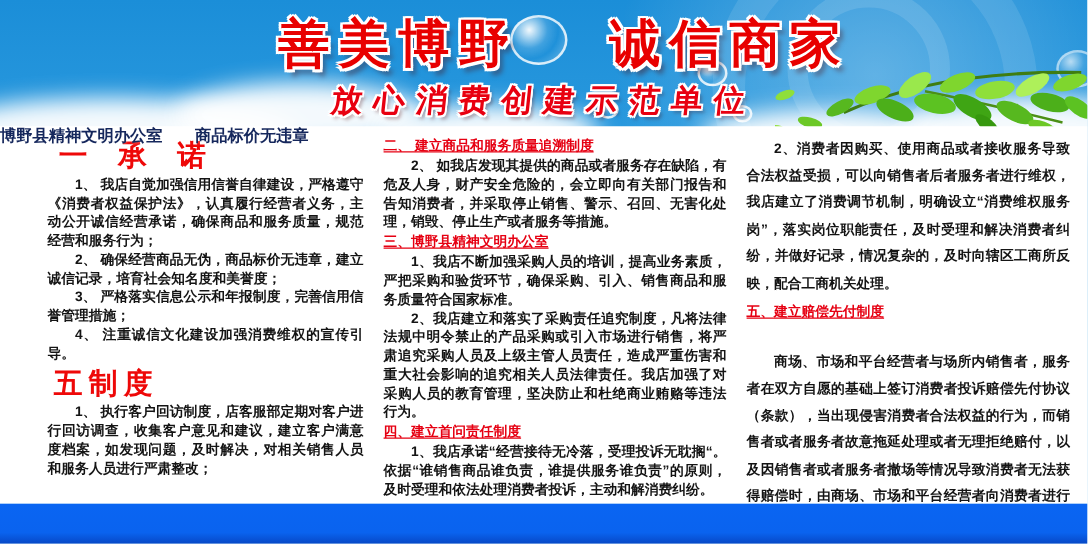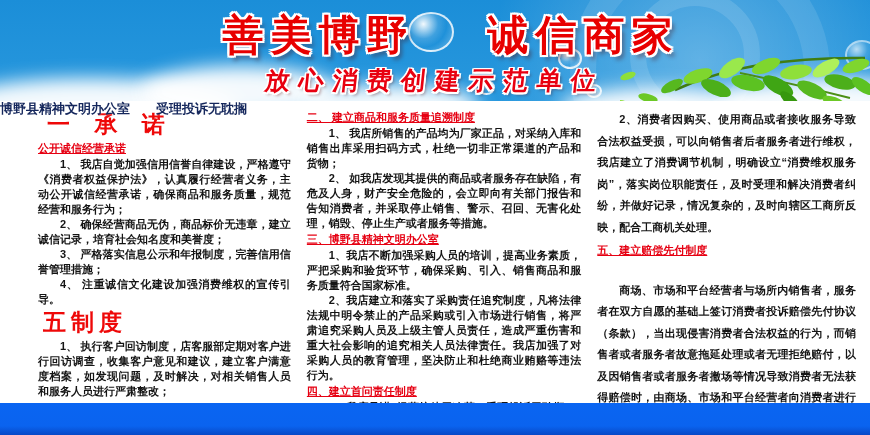--- a/index.html
+++ b/index.html
@@ -115,42 +115,40 @@
 </svg>
 
 <div class="header">
   <div class="title-row">
     <span class="title-part">善美博野</span>
     <span class="title-part">诚信商家</span>
   </div>
   <div class="subtitle">放心消费创建示范单位</div>
   <div class="orgs">
     <span>博野县精神文明办公室</span>
-    <span>受理投诉无耽搁</span>
+    <span>商品标价无违章</span>
   </div>
 </div>
 
 <div class="panel">
   <div class="cols">
 
     <div class="col col-left">
       <div class="big-head">一 承 诺</div>
-      <div class="sub-head">公开诚信经营承诺</div>
       <p class="para">1、 我店自觉加强信用信誉自律建设，严格遵守《消费者权益保护法》，认真履行经营者义务，主动公开诚信经营承诺，确保商品和服务质量，规范经营和服务行为；</p>
       <p class="para">2、 确保经营商品无伪，商品标价无违章，建立诚信记录，培育社会知名度和美誉度；</p>
       <p class="para">3、 严格落实信息公示和年报制度，完善信用信誉管理措施；</p>
       <p class="para">4、 注重诚信文化建设加强消费维权的宣传引导。</p>
       <div class="big-head" style="letter-spacing:5px; text-indent:5px;">五制度</div>
       <p class="para">1、 执行客户回访制度，店客服部定期对客户进行回访调查，收集客户意见和建议，建立客户满意度档案，如发现问题，及时解决，对相关销售人员和服务人员进行严肃整改；</p>
 
     </div>
 
     <div class="col col-middle">
       <div class="sub-head">二、 建立商品和服务质量追溯制度</div>
-      <p class="para">1、 我店所销售的产品均为厂家正品，对采纳入库和销售出库采用扫码方式，杜绝一切非正常渠道的产品和货物；</p>
       <p class="para">2、 如我店发现其提供的商品或者服务存在缺陷，有危及人身，财产安全危险的，会立即向有关部门报告和告知消费者，并采取停止销售、警示、召回、无害化处理，销毁、停止生产或者服务等措施。</p>
       <div class="sub-head">三、博野县精神文明办公室</div>
       <p class="para">1、我店不断加强采购人员的培训，提高业务素质，严把采购和验货环节，确保采购、引入、销售商品和服务质量符合国家标准。</p>
       <p class="para">2、我店建立和落实了采购责任追究制度，凡将法律法规中明令禁止的产品采购或引入市场进行销售，将严肃追究采购人员及上级主管人员责任，造成严重伤害和重大社会影响的追究相关人员法律责任。我店加强了对采购人员的教育管理，坚决防止和杜绝商业贿赂等违法行为。</p>
       <div class="sub-head">四、建立首问责任制度</div>
       <p class="para">1、我店承诺“经营接待无冷落，受理投诉无耽搁“。依据“谁销售商品谁负责，谁提供服务谁负责”的原则，及时受理和依法处理消费者投诉，主动和解消费纠纷。</p>
     </div>
 
     <div class="col col-right">
       <p class="para">2、消费者因购买、使用商品或者接收服务导致合法权益受损，可以向销售者后者服务者进行维权，我店建立了消费调节机制，明确设立“消费维权服务岗”，落实岗位职能责任，及时受理和解决消费者纠纷，并做好记录，情况复杂的，及时向辖区工商所反映，配合工商机关处理。</p>

